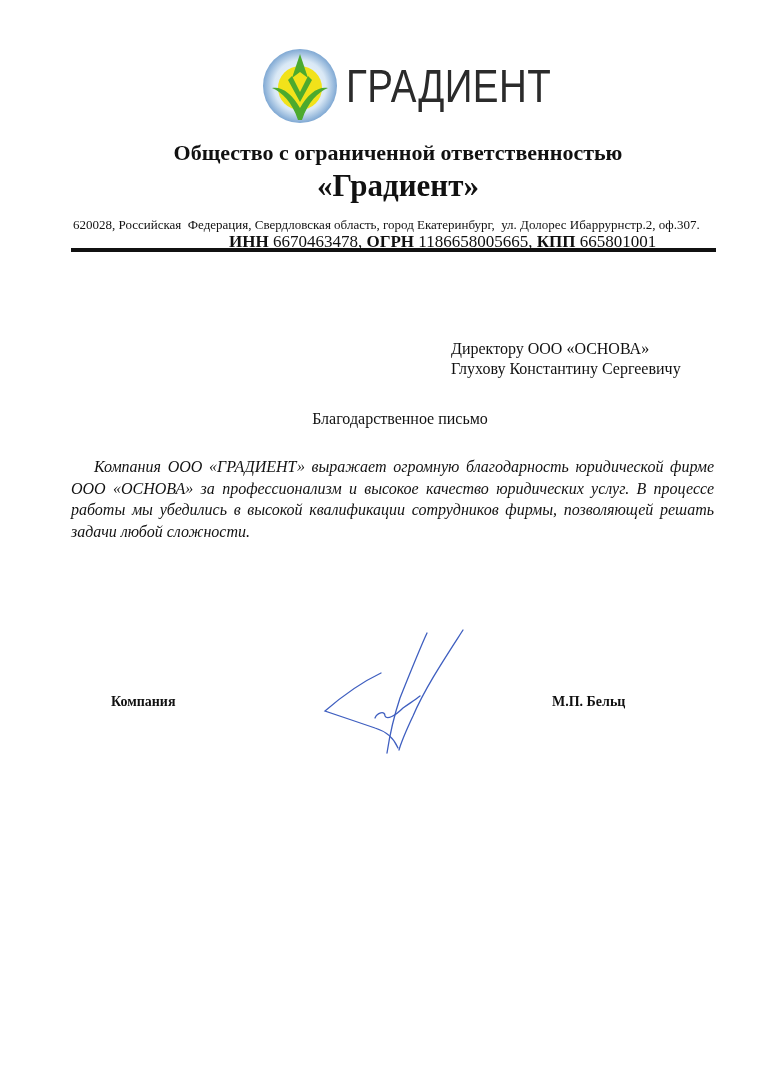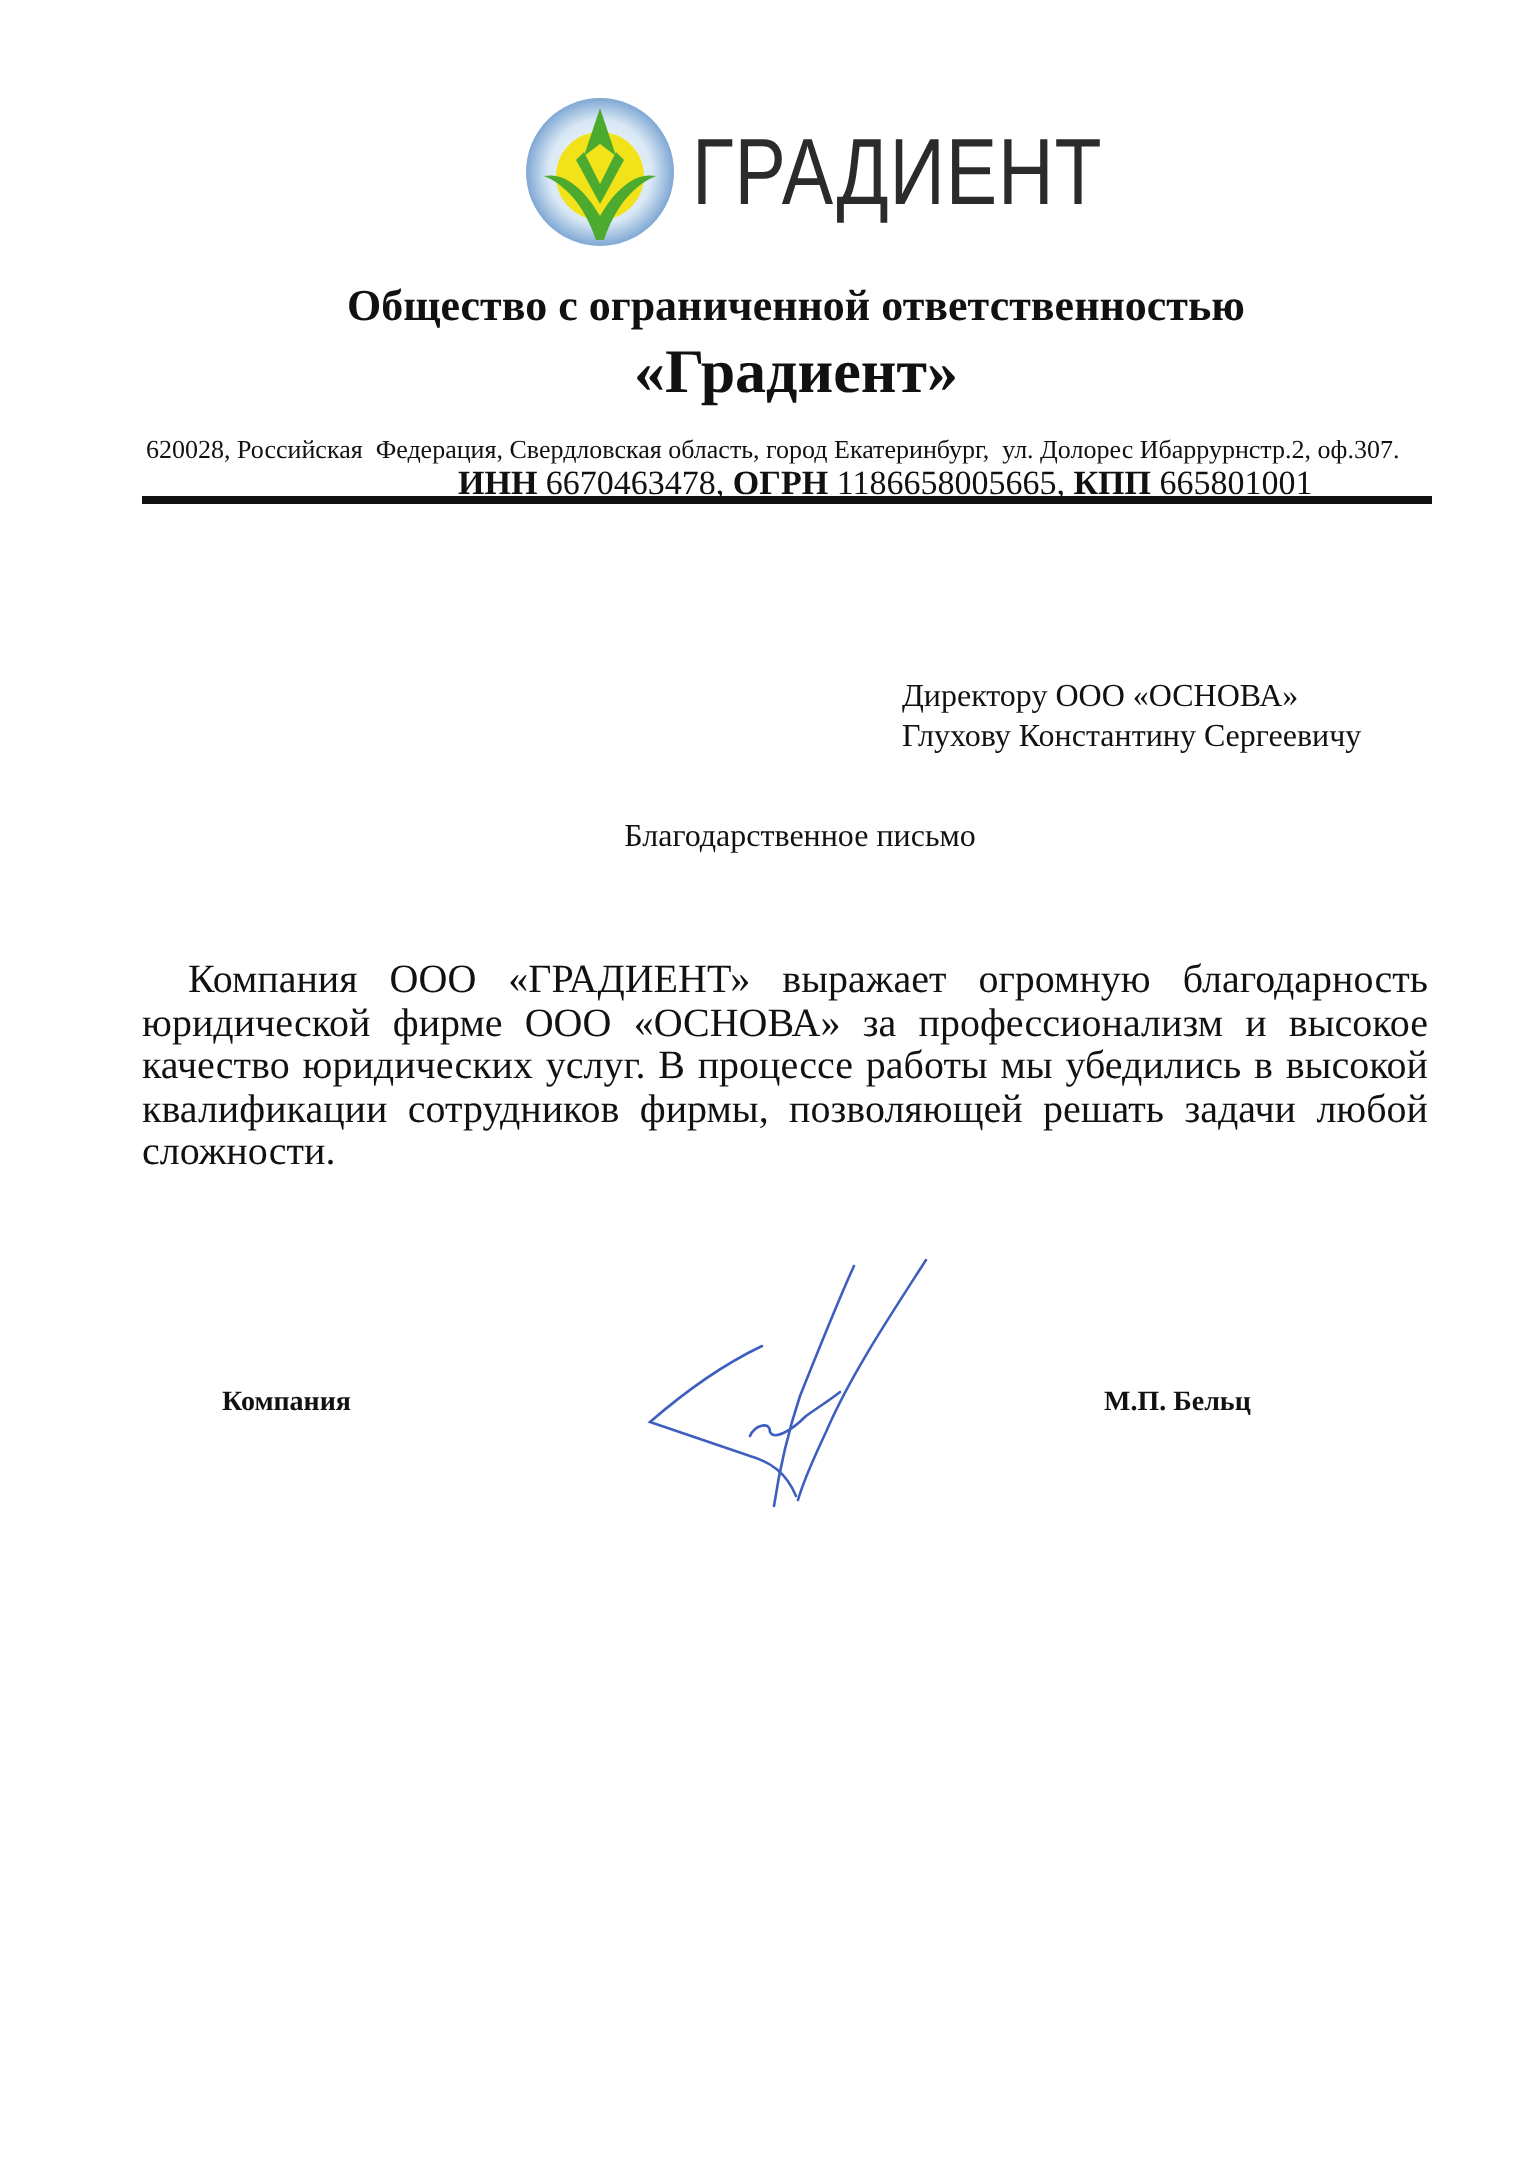--- a/index.html
+++ b/index.html
@@ -11,21 +11,21 @@
                font-weight:normal; }
   .org-line1 { position:absolute; left:0; width:796px; top:140px; text-align:center; font-weight:bold; font-size:22px; }
   .org-line2 { position:absolute; left:0; width:796px; top:168px; text-align:center; font-weight:bold; font-size:31px; }
   .addr1 { position:absolute; left:73px; top:217px; font-size:13px; white-space:pre; }
   .addr2 { position:absolute; left:229px; top:232px; font-size:17px; white-space:pre; }
   .addr2 b { font-weight:bold; }
   .rule { position:absolute; left:71px; top:248px; width:645px; height:4px; background:#111; }
   .recipient { position:absolute; left:451px; font-size:16px; white-space:nowrap; }
   .r1 { top:340px; } .r2 { top:348px;margin-top:12px; }
   .title { position:absolute; left:0; width:800px; top:410px; text-align:center; font-size:16px; }
-  .body-text { position:absolute; left:71px; top:480px; width:643px; font-size:20px; line-height:21.5px; text-align:justify; }
+  .body-text { position:absolute; left:71px; top:456px; width:643px; font-size:16px; line-height:21.5px; text-align:justify;font-style:italic; }
   .body-text p { margin:0; text-indent:23px; }
   .sig-role { position:absolute; left:111px; top:694px; font-weight:bold; font-size:14px; }
   .sig-name { position:absolute; left:552px; top:694px; font-weight:bold; font-size:14px; }
   .signature { position:absolute; left:315px; top:628px; width:160px; height:130px; }
 </style>
 </head>
 <body>
 
 <svg class="logo" viewBox="0 0 76 76">
   <defs>

